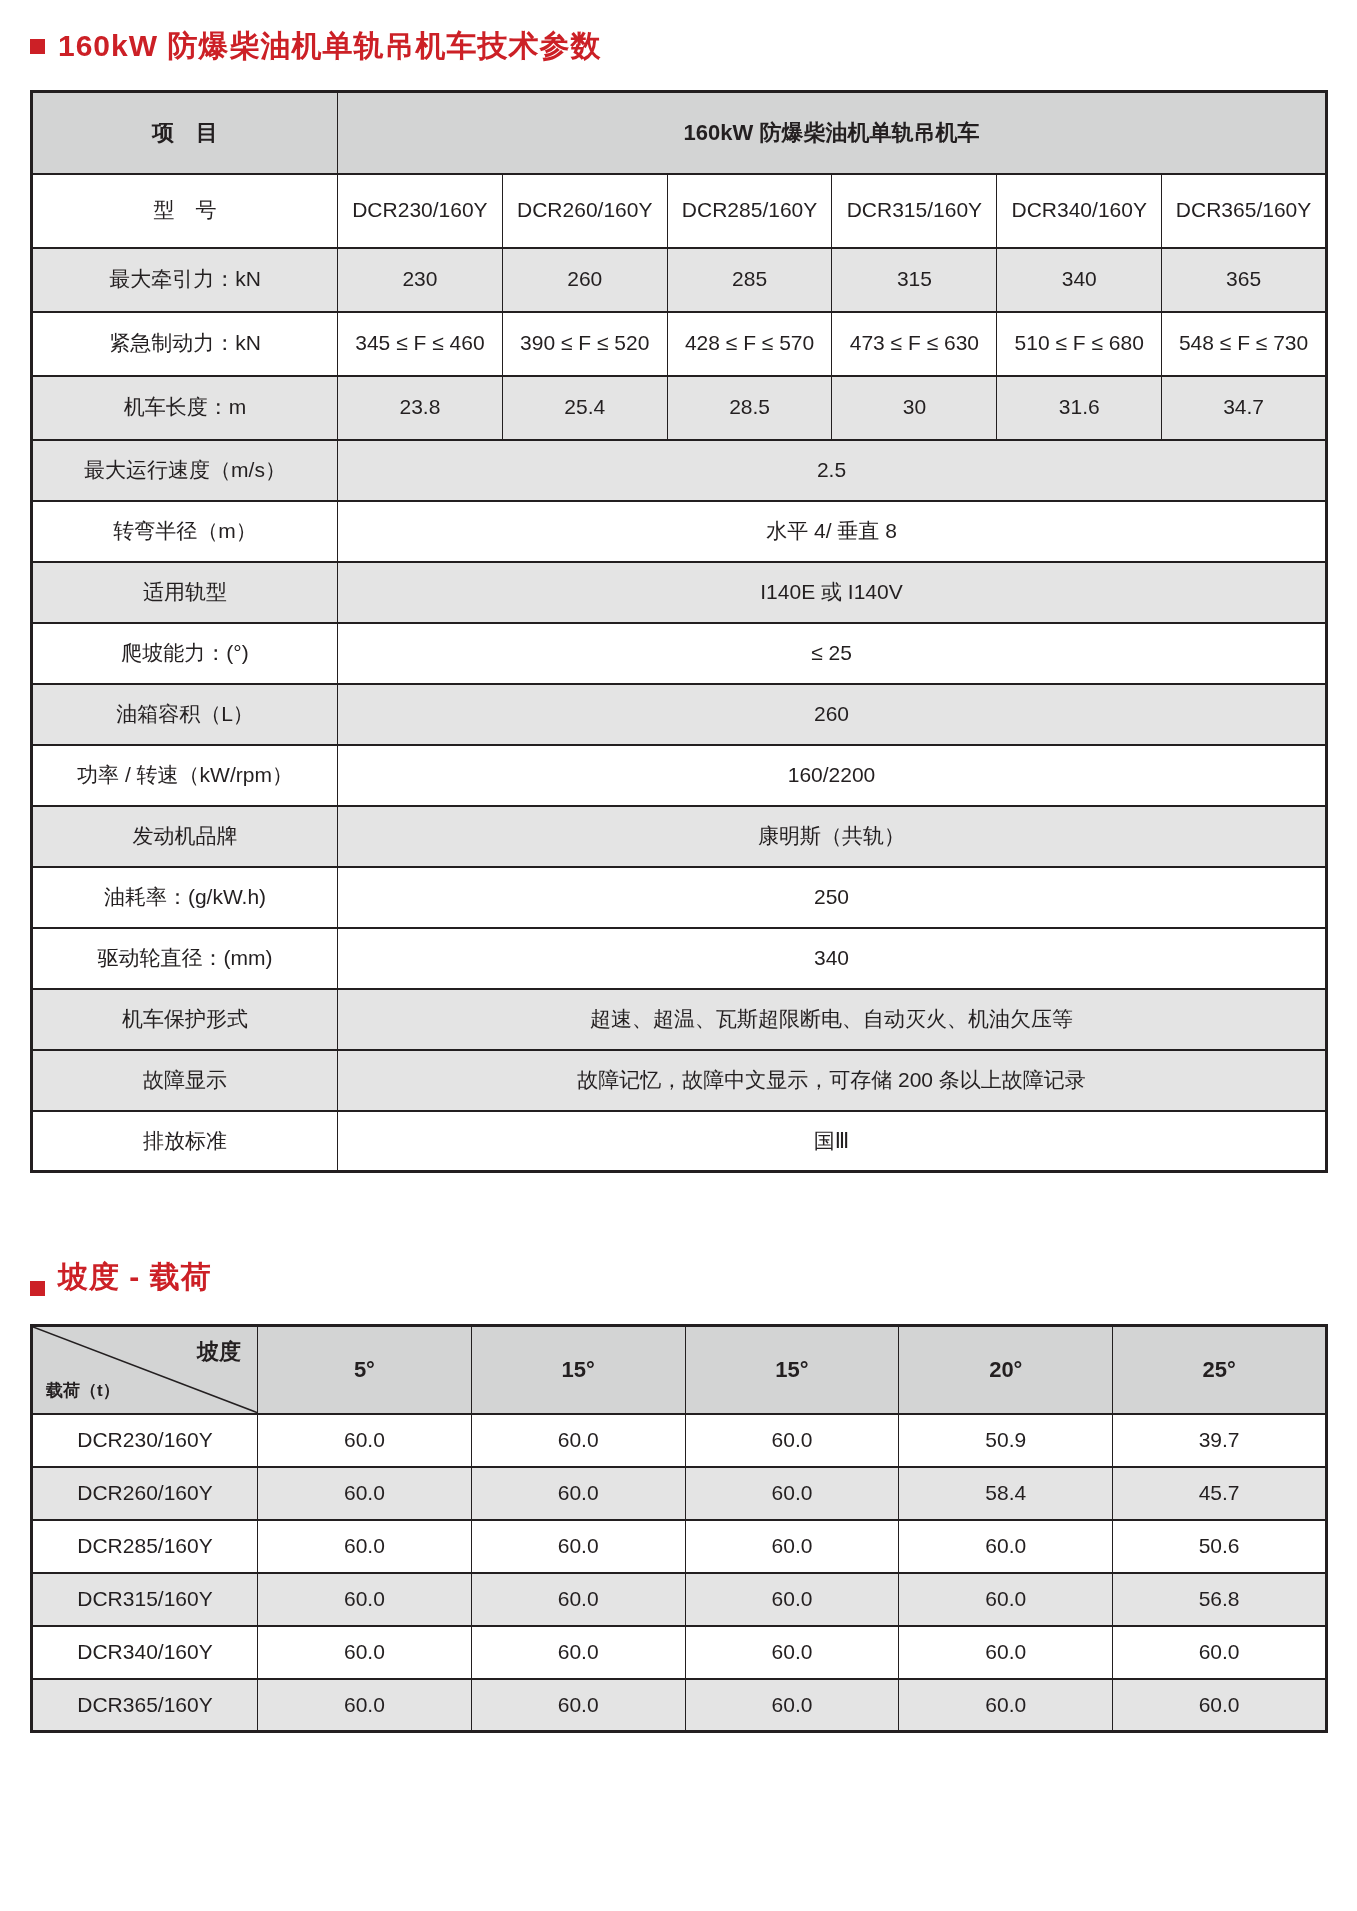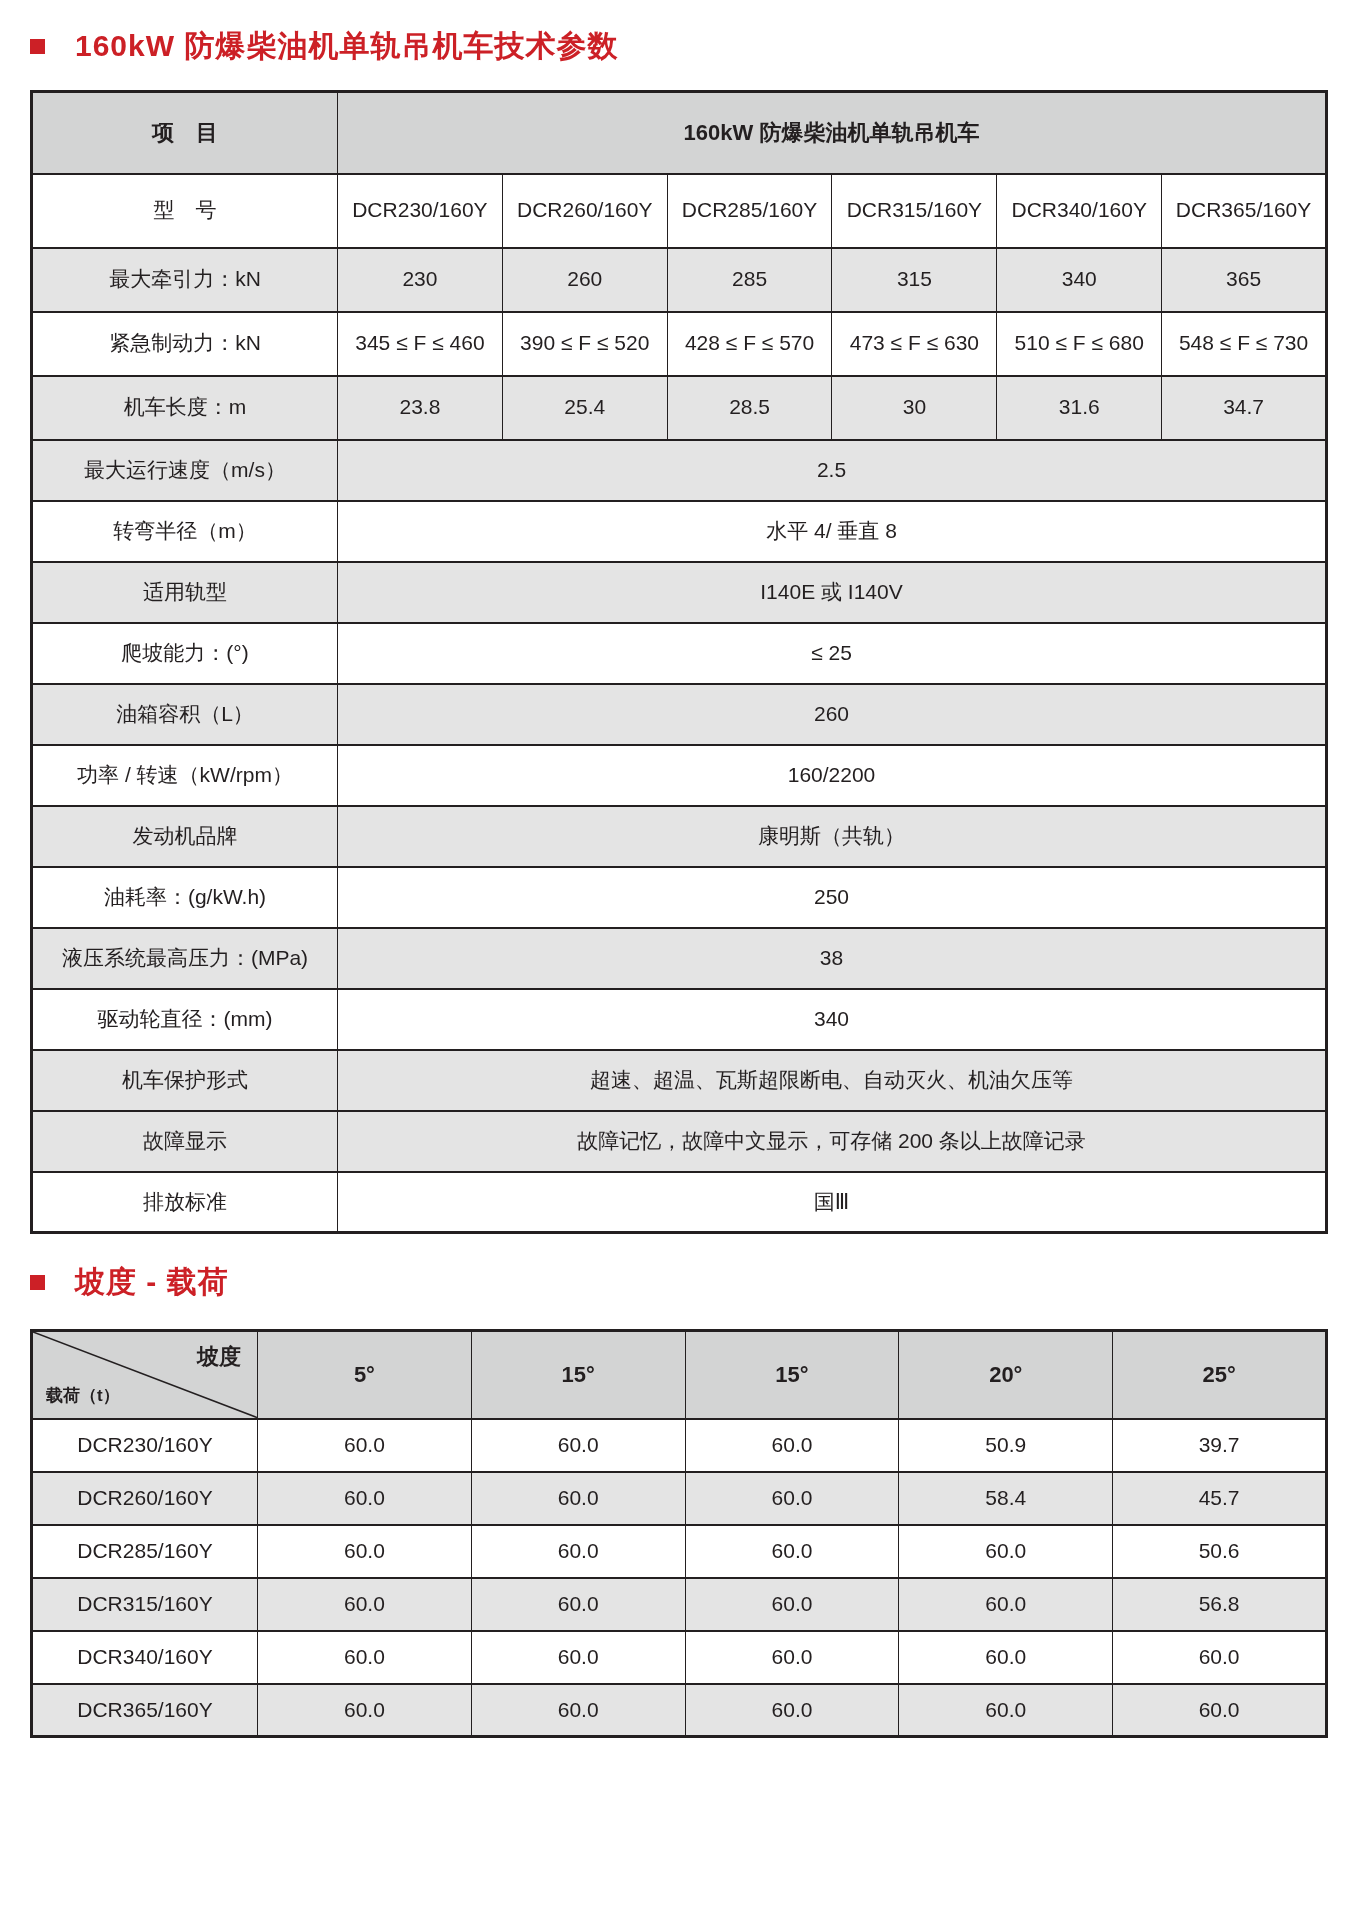--- a/index.html
+++ b/index.html
@@ -13,21 +13,21 @@
   *{margin:0;padding:0;box-sizing:border-box;}
   html,body{background:#ffffff;}
   body{
     width:1357px;height:1911px;
     font-family:"Liberation Sans","DejaVu Sans",sans-serif;
     color:var(--text);
     overflow:hidden;
   }
   .page{width:1357px;height:1911px;padding:26px 29px 0 30px;background:var(--bg);}
   .sec-title{
-    display:flex;align-items:center;gap:30px;
+    display:flex;align-items:center;gap:13px;
     color:var(--red);font-weight:800;font-size:30px;letter-spacing:1px;
     line-height:1.3;
   }
   .sec-title .bullet{
     width:15px;height:15px;background:var(--red);flex:0 0 auto;margin-top:2px;
   }
   .tbl{
     border-collapse:collapse;table-layout:fixed;width:1298px;
     border:3px solid var(--border);
   }
@@ -40,21 +40,21 @@
     background:#ffffff;
   }
   .tbl tr.stripe td{background:var(--stripe-gray);}
   .tbl tr.hdr td{background:var(--hdr-gray);font-weight:bold;font-size:22px;}
   .spec{margin-top:25px;}
   .spec tr{height:61px;}
   .spec tr.hdr{height:82px;}
   .spec tr.r0{height:74px;}
   .spec tr.rv{height:64px;margin-top:18px;}
   .spec td.label{padding:2px 8px;}
-  .title2{margin-top:28px;}
+  .title2{margin-top:84px;align-items:flex-end;}
   .load{margin-top:28px;}
   .load tr{height:53px;}
   .load tr.hdr{height:88px;}
   td.diag{position:relative;overflow:hidden;padding:0;}
   td.diag svg{position:absolute;left:0;top:0;width:100%;height:100%;display:block;}
   td.diag line{stroke:var(--border);stroke-width:1.6;}
   .diag-top{position:absolute;top:11px;right:16px;font-weight:bold;font-size:22px;}
   .diag-bottom{position:absolute;bottom:11px;left:13px;font-weight:bold;font-size:17px;}
 </style>
 </head>
@@ -142,24 +142,20 @@
           <td class="label">功率 / 转速（kW/rpm）</td>
           <td colspan="6">160/2200</td>
         </tr>
         <tr class="stripe">
           <td class="label">发动机品牌</td>
           <td colspan="6">康明斯（共轨）</td>
         </tr>
         <tr>
           <td class="label">油耗率：(g/kW.h)</td>
           <td colspan="6">250</td>
-        </tr>
-        <tr class="stripe">
-          <td class="label">液压系统最高压力：(MPa)</td>
-          <td colspan="6">38</td>
         </tr>
         <tr>
           <td class="label">驱动轮直径：(mm)</td>
           <td colspan="6">340</td>
         </tr>
         <tr class="stripe">
           <td class="label">机车保护形式</td>
           <td colspan="6">超速、超温、瓦斯超限断电、自动灭火、机油欠压等</td>
         </tr>
         <tr class="stripe">

